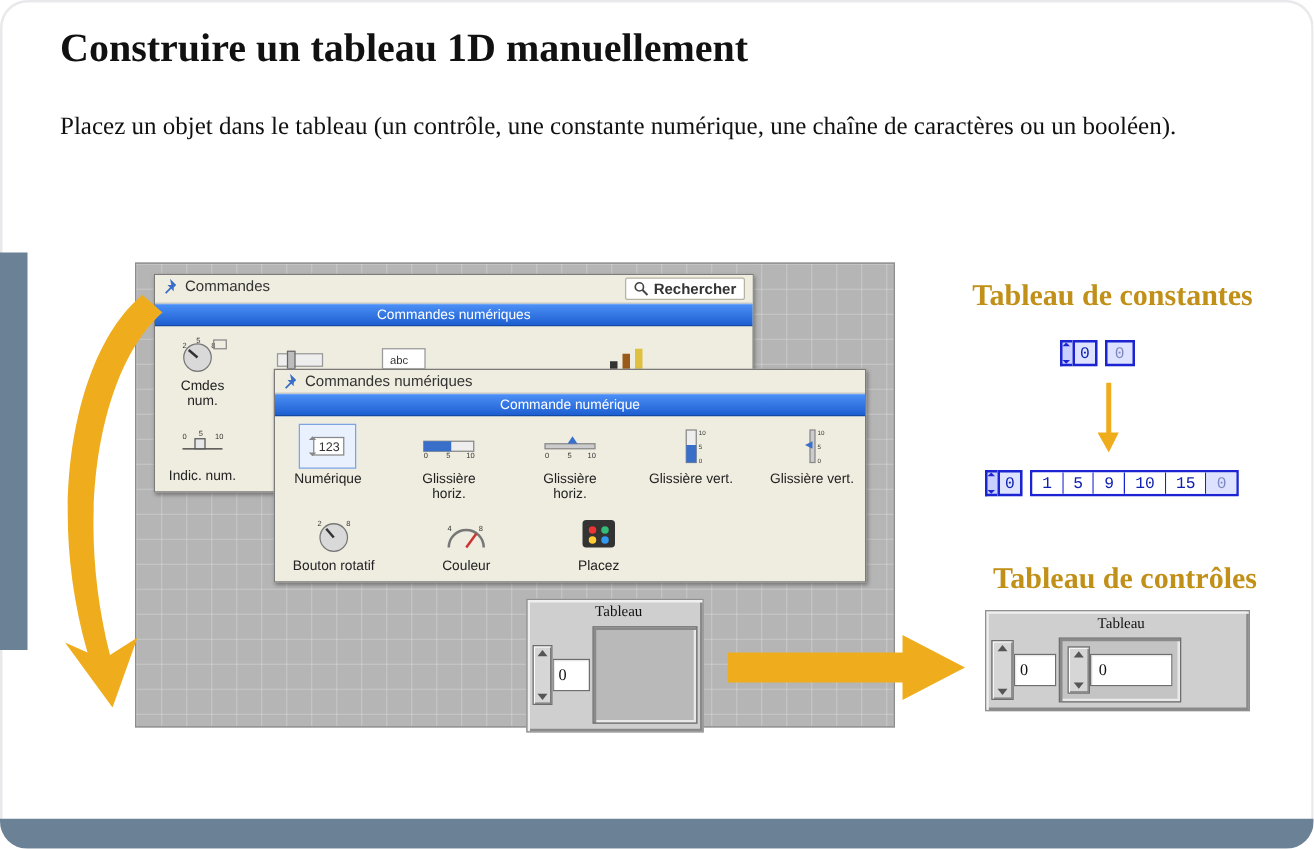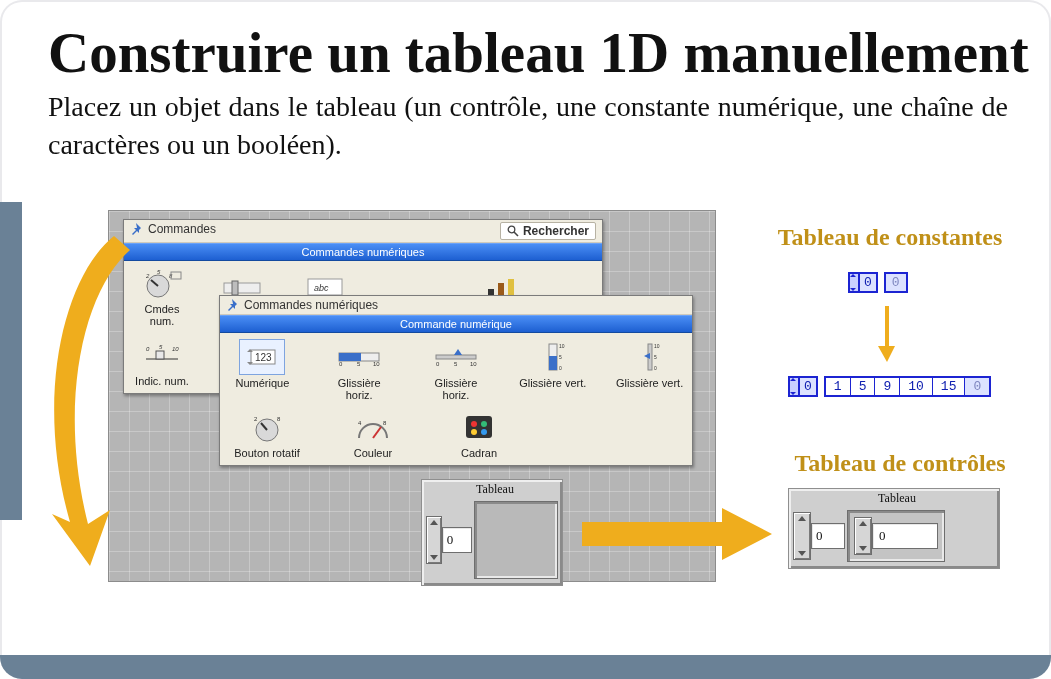--- a/index.html
+++ b/index.html
@@ -1,37 +1,37 @@
 <!DOCTYPE html>
 <html><head>
 <meta charset="utf-8">
 <style>
   html,body{margin:0;padding:0;width:1051px;height:679px;font-family:"Segoe UI",Tahoma,Verdana,sans-serif;background:#fff;color:#000;}
   .slide{position:relative;width:1051px;height:679px;background:#fff;border-radius:22px;box-shadow:inset 0 0 0 2px #e9e9ec;overflow:hidden;}
   .accent-left{position:absolute;left:0;top:202px;width:22px;height:318px;background:#6a8196;}
   .accent-bottom{position:absolute;left:0;bottom:0;height:24px;width:1051px;background:#6a8196;}
-  .title{position:absolute;left:48px;top:20px;font-family:Garamond,"Times New Roman",serif;font-weight:700;font-size:57px;letter-spacing:0px;color:#111;}
-  .body-text{position:absolute;left:48px;top:88px;width:960px;font-family:Garamond,"Times New Roman",serif;font-size:28px;line-height:1.35;text-align:justify;color:#111;}
+  .title{position:absolute;left:48px;top:20px;font-family:Garamond,"Times New Roman",serif;font-weight:700;font-size:32px;letter-spacing:0px;color:#111;}
+  .body-text{position:absolute;left:48px;top:88px;width:960px;font-family:Garamond,"Times New Roman",serif;font-size:20px;line-height:1.35;text-align:justify;color:#111;}
   
   .panel{position:absolute;left:108px;top:210px;width:606px;height:370px;background:#b5b5b5;border:1px solid #8c8c8c;background-image:
       linear-gradient(to right,rgba(255,255,255,.25) 0 1px,transparent 1px 100%),
       linear-gradient(to bottom,rgba(255,255,255,.25) 0 1px,transparent 1px 100%);
     background-size:20px 20px;}
   
   .palette{position:absolute;background:#efece0;border:1px solid #7b7b7b;box-shadow:1px 2px 3px rgba(0,0,0,.35);}
   .pal-head{display:flex;align-items:flex-start;padding:2px 6px;font-size:12px;color:#333;background:#efece0;border-bottom:1px solid #cfcabd;}
   .pal-pin{width:14px;height:14px;margin-right:4px;}
   .pal-search{margin-left:auto;display:flex;align-items:center;gap:4px;font-size:12px;color:#333;border:1px solid #b7b2a3;background:#fff;padding:1px 6px;border-radius:2px;font-weight:bold;}
   .pal-bluebar{background:linear-gradient(#4a8ef5,#1d5fd1);color:#fff;font-size:11px;text-align:center;padding:2px 0;border-top:1px solid #6aa2f8;border-bottom:1px solid #134a9f;}
   .pal-body{padding:6px 8px;}
   .pal-row{display:flex;gap:28px;}
   .pal-item{width:78px;display:flex;flex-direction:column;align-items:center;font-size:11px;color:#222;text-align:center;}
   .pal-item .ico{width:44px;height:34px;display:flex;align-items:center;justify-content:center;border:1px solid transparent;}
   .pal-mini{width:60px;text-align:center;font-size:11px;color:#222;}
-  .pal-mini .ico{width:44px;height:34px;margin:0 auto 2px;display:flex;align-items:center;justify-content:flex-end;font-style:italic;}
+  .pal-mini .ico{width:44px;height:34px;margin:0 auto 2px;display:flex;align-items:center;justify-content:center;}
   
   svg{display:block;}
   .lbl{margin-top:2px;}
   
   .orange{stroke:none;fill:#efad1d;}
   
   .hdr{position:absolute;font-family:Garamond,"Times New Roman",serif;font-weight:700;font-size:24px;color:#c09018;text-align:center;}
   
   .const-array{position:absolute;display:flex;font:13px "Courier New",monospace;background:#fff;}
   .idxcell{border:2px solid #1c24d2;background:#dce2ff;color:#1020b0;padding:1px 4px;display:flex;align-items:center;}
@@ -243,21 +243,21 @@
           <div class="pal-item">
             <div class="ico">
                 <svg width="30" height="26" viewBox="0 0 30 26">
                   <rect x="2" y="2" width="26" height="22" rx="3" fill="#333"></rect>
                   <circle cx="10" cy="10" r="3" fill="#e33"></circle>
                   <circle cx="20" cy="10" r="3" fill="#3b7"></circle>
                   <circle cx="10" cy="18" r="3" fill="#fc3"></circle>
                   <circle cx="20" cy="18" r="3" fill="#39e"></circle>
                 </svg>
               </div>
-            <div class="lbl">Cadran</div>
+            <div class="lbl">Placez</div>
           </div>
         </div>
       </div>
     </div>
 
     <div class="ctrl-array" style="left:312px;top:268px;width:140px;">
       <div class="ctrl-title" style="text-align:center;">Tableau</div>
       <div class="ctrl-body">
         <div class="ctrl-spin">
           <span style="border-bottom:5px solid #555;"></span>

